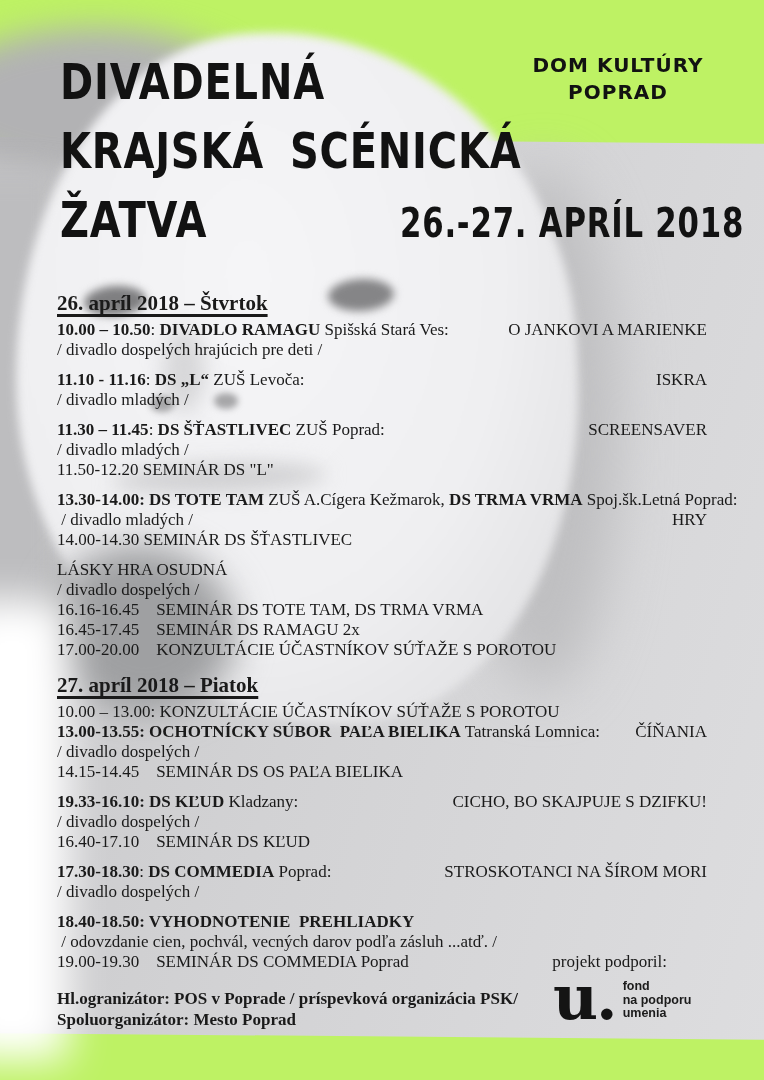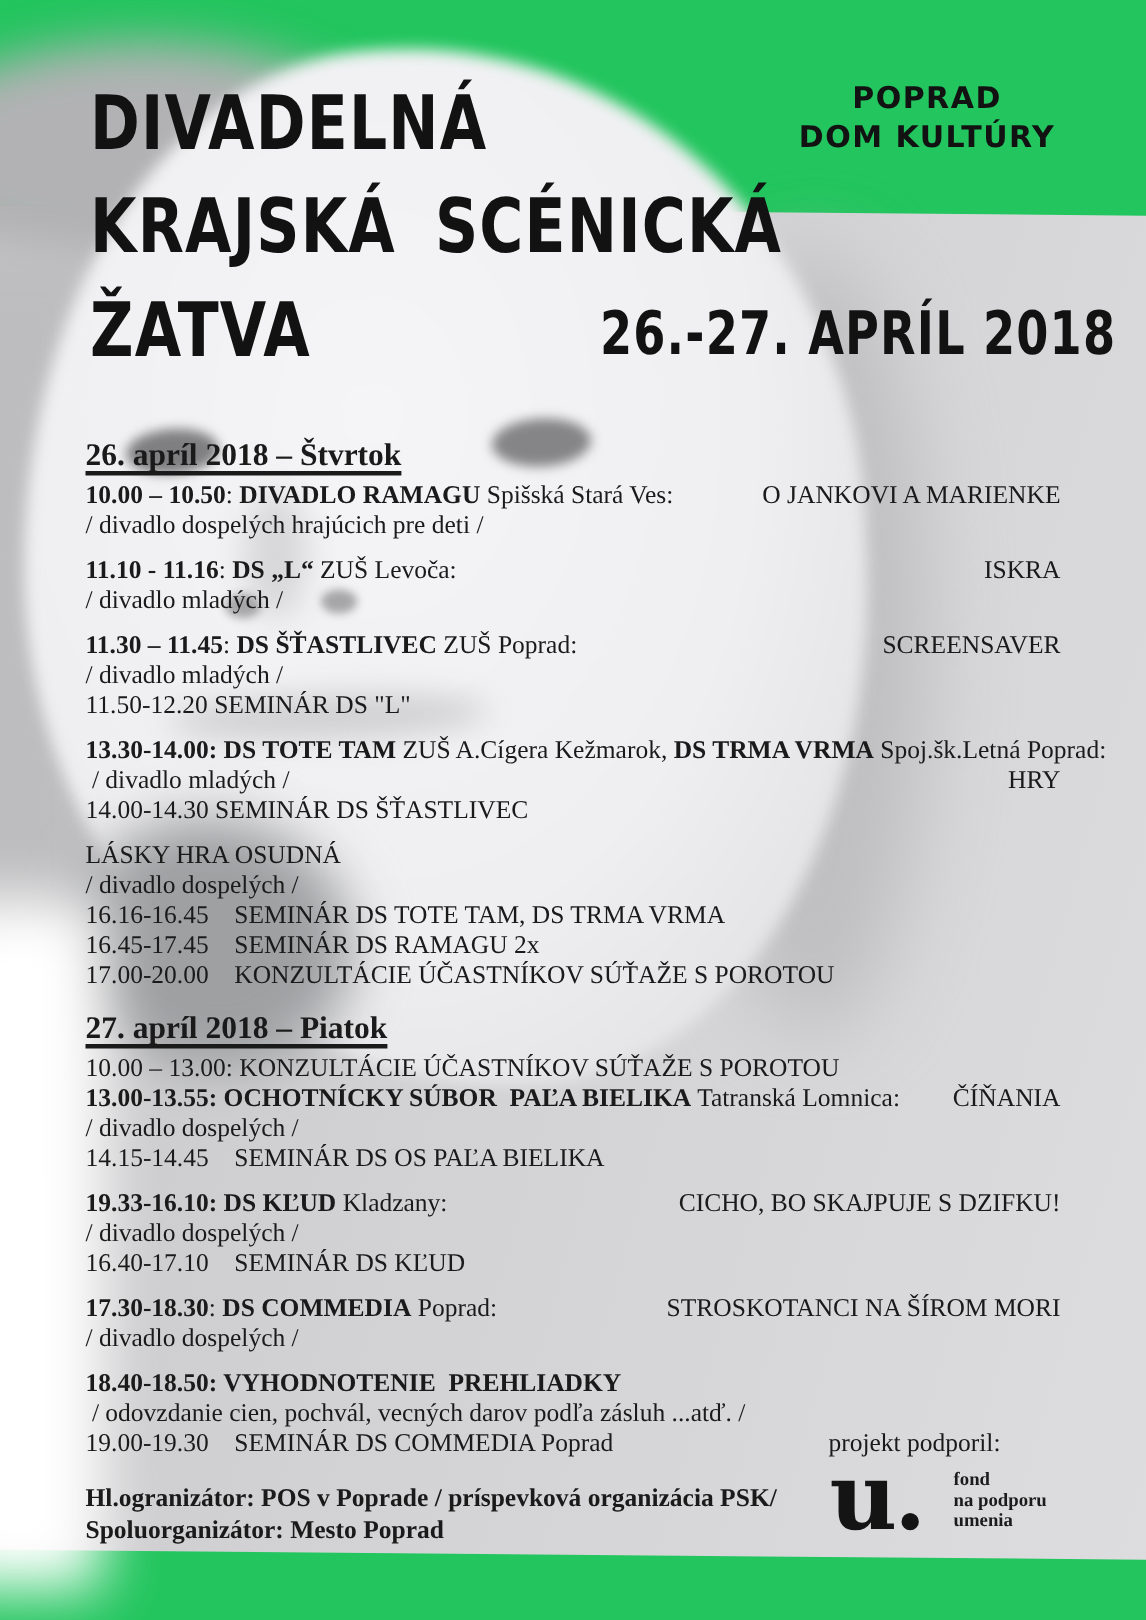--- a/index.html
+++ b/index.html
@@ -1,18 +1,18 @@
 <!DOCTYPE html>
 <html><head>
 <meta charset="utf-8">
 <style>
   html,body{margin:0;padding:0;background:#ffffff;}
   .page{
     position:relative;width:764px;height:1080px;margin:0 auto;
-    background:#22c55e;overflow:hidden;
+    background:#bef264;overflow:hidden;
     font-family:"Liberation Serif",serif;color:#1a1a1a;
   }
   
   .photo{position:absolute;inset:0;z-index:0;}
   .photo div{position:absolute;}
   .bg-main{
     left:-14px;top:137px;width:790px;height:896px;
     background:linear-gradient(105deg,#c7c7c9 0%,#d2d2d4 45%,#dddddf 100%);
     transform:rotate(0.5deg);transform-origin:top left;
   }
@@ -68,21 +68,21 @@
   .row.blank{height:10px;}
   .row .left .b{font-weight:bold;}
   .row .right{font-size:17px;}
   .row .right.inset-right{margin-right:40px;}
 
   
   .organizers{margin-top:16px;font-size:17px;line-height:21px;font-weight:bold;}
   .logo{position:absolute;left:553px;top:972px;z-index:2;display:flex;align-items:flex-start;}
   .u-glyph{font-family:"DejaVu Serif",serif;font-weight:bold;font-size:62px;
     line-height:52px;letter-spacing:-2px;color:#141414;}
-  .logo-text{margin-left:20px;margin-top:8px;font-family:Liberation Serif, serif;
+  .logo-text{margin-left:7px;margin-top:8px;font-family:Liberation Sans, sans-serif;
     font-weight:bold;font-size:12.5px;line-height:13.5px;color:#1b1b1b;}
 </style>
 </head>
 <body>
 
 <div class="page">
 
   <div class="photo">
     <div class="bg-main"></div>
     <div class="bg-topblob"></div>
@@ -99,22 +99,22 @@
     <div class="neck-fade"></div>
   </div>
 
   <div class="title-block">
     <div class="fancy title-line">DIVADELNÁ</div>
     <div class="fancy title-line spread">KRAJSKÁ SCÉNICKÁ</div>
     <div class="fancy title-line">ŽATVA</div>
   </div>
 
   <div class="venue">
+    <div class="fancy venue-line1">DOM KULTÚRY</div>
     <div class="fancy venue-line2">POPRAD</div>
-    <div class="fancy venue-line1">DOM KULTÚRY</div>
   </div>
 
   <div class="fancy date-range">26.-27. APRÍL 2018</div>
 
   <div class="content">
     <div class="day1">
       <div class="day-heading">26. apríl 2018 – Štvrtok</div>
       <div>
           <div class="row">
             <span class="left"><span class="b">10.00 – 10.50</span><span>: </span><span class="b">DIVADLO RAMAGU</span><span> Spišská Stará Ves:</span></span>

